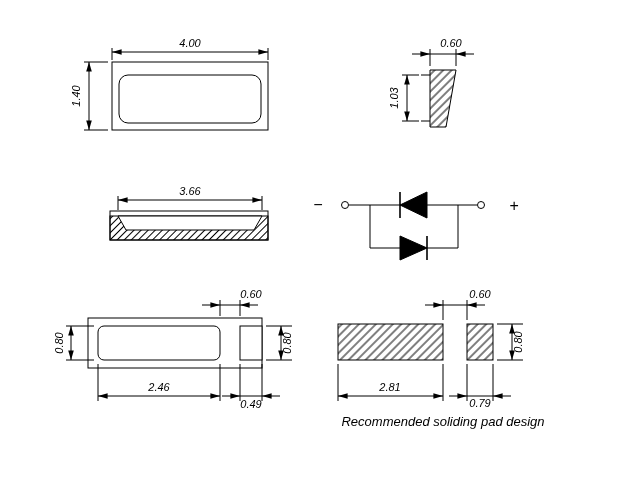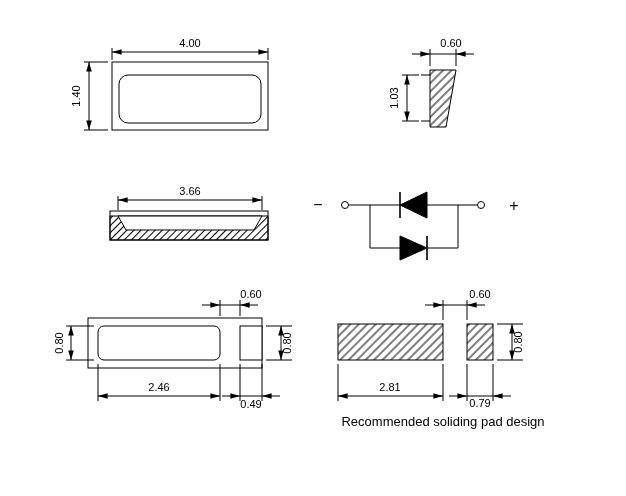--- a/index.html
+++ b/index.html
@@ -1,16 +1,16 @@
 <!DOCTYPE html>
 <html><head>
 <meta charset="utf-8">
 <style>
   html,body{margin:0;padding:0;background:#ffffff;}
-  .stage{position:relative;width:626px;height:465px;background:#ffffff;overflow:hidden;}
+  .stage{position:relative;width:626px;height:465px;background:#ffffff;overflow:hidden;font-style:italic;}
   svg{display:block;}
   text{font-family:"Liberation Sans",sans-serif;font-size:11px;fill:#000;}
   .caption{font-size:13px;}
   .sym{font-size:16px;}
   line,polyline{stroke:#000;stroke-width:1;fill:none;}
   .outline{fill:#ffffff;stroke:#000;stroke-width:1;}
   .nofill{fill:none;stroke:#000;stroke-width:1;}
   .hatch{fill:url(#hatch);stroke:#000;stroke-width:1;}
   .hatch2{fill:url(#hatch2);stroke:#000;stroke-width:1;}
   .white{fill:#ffffff;stroke:#000;stroke-width:1;}

